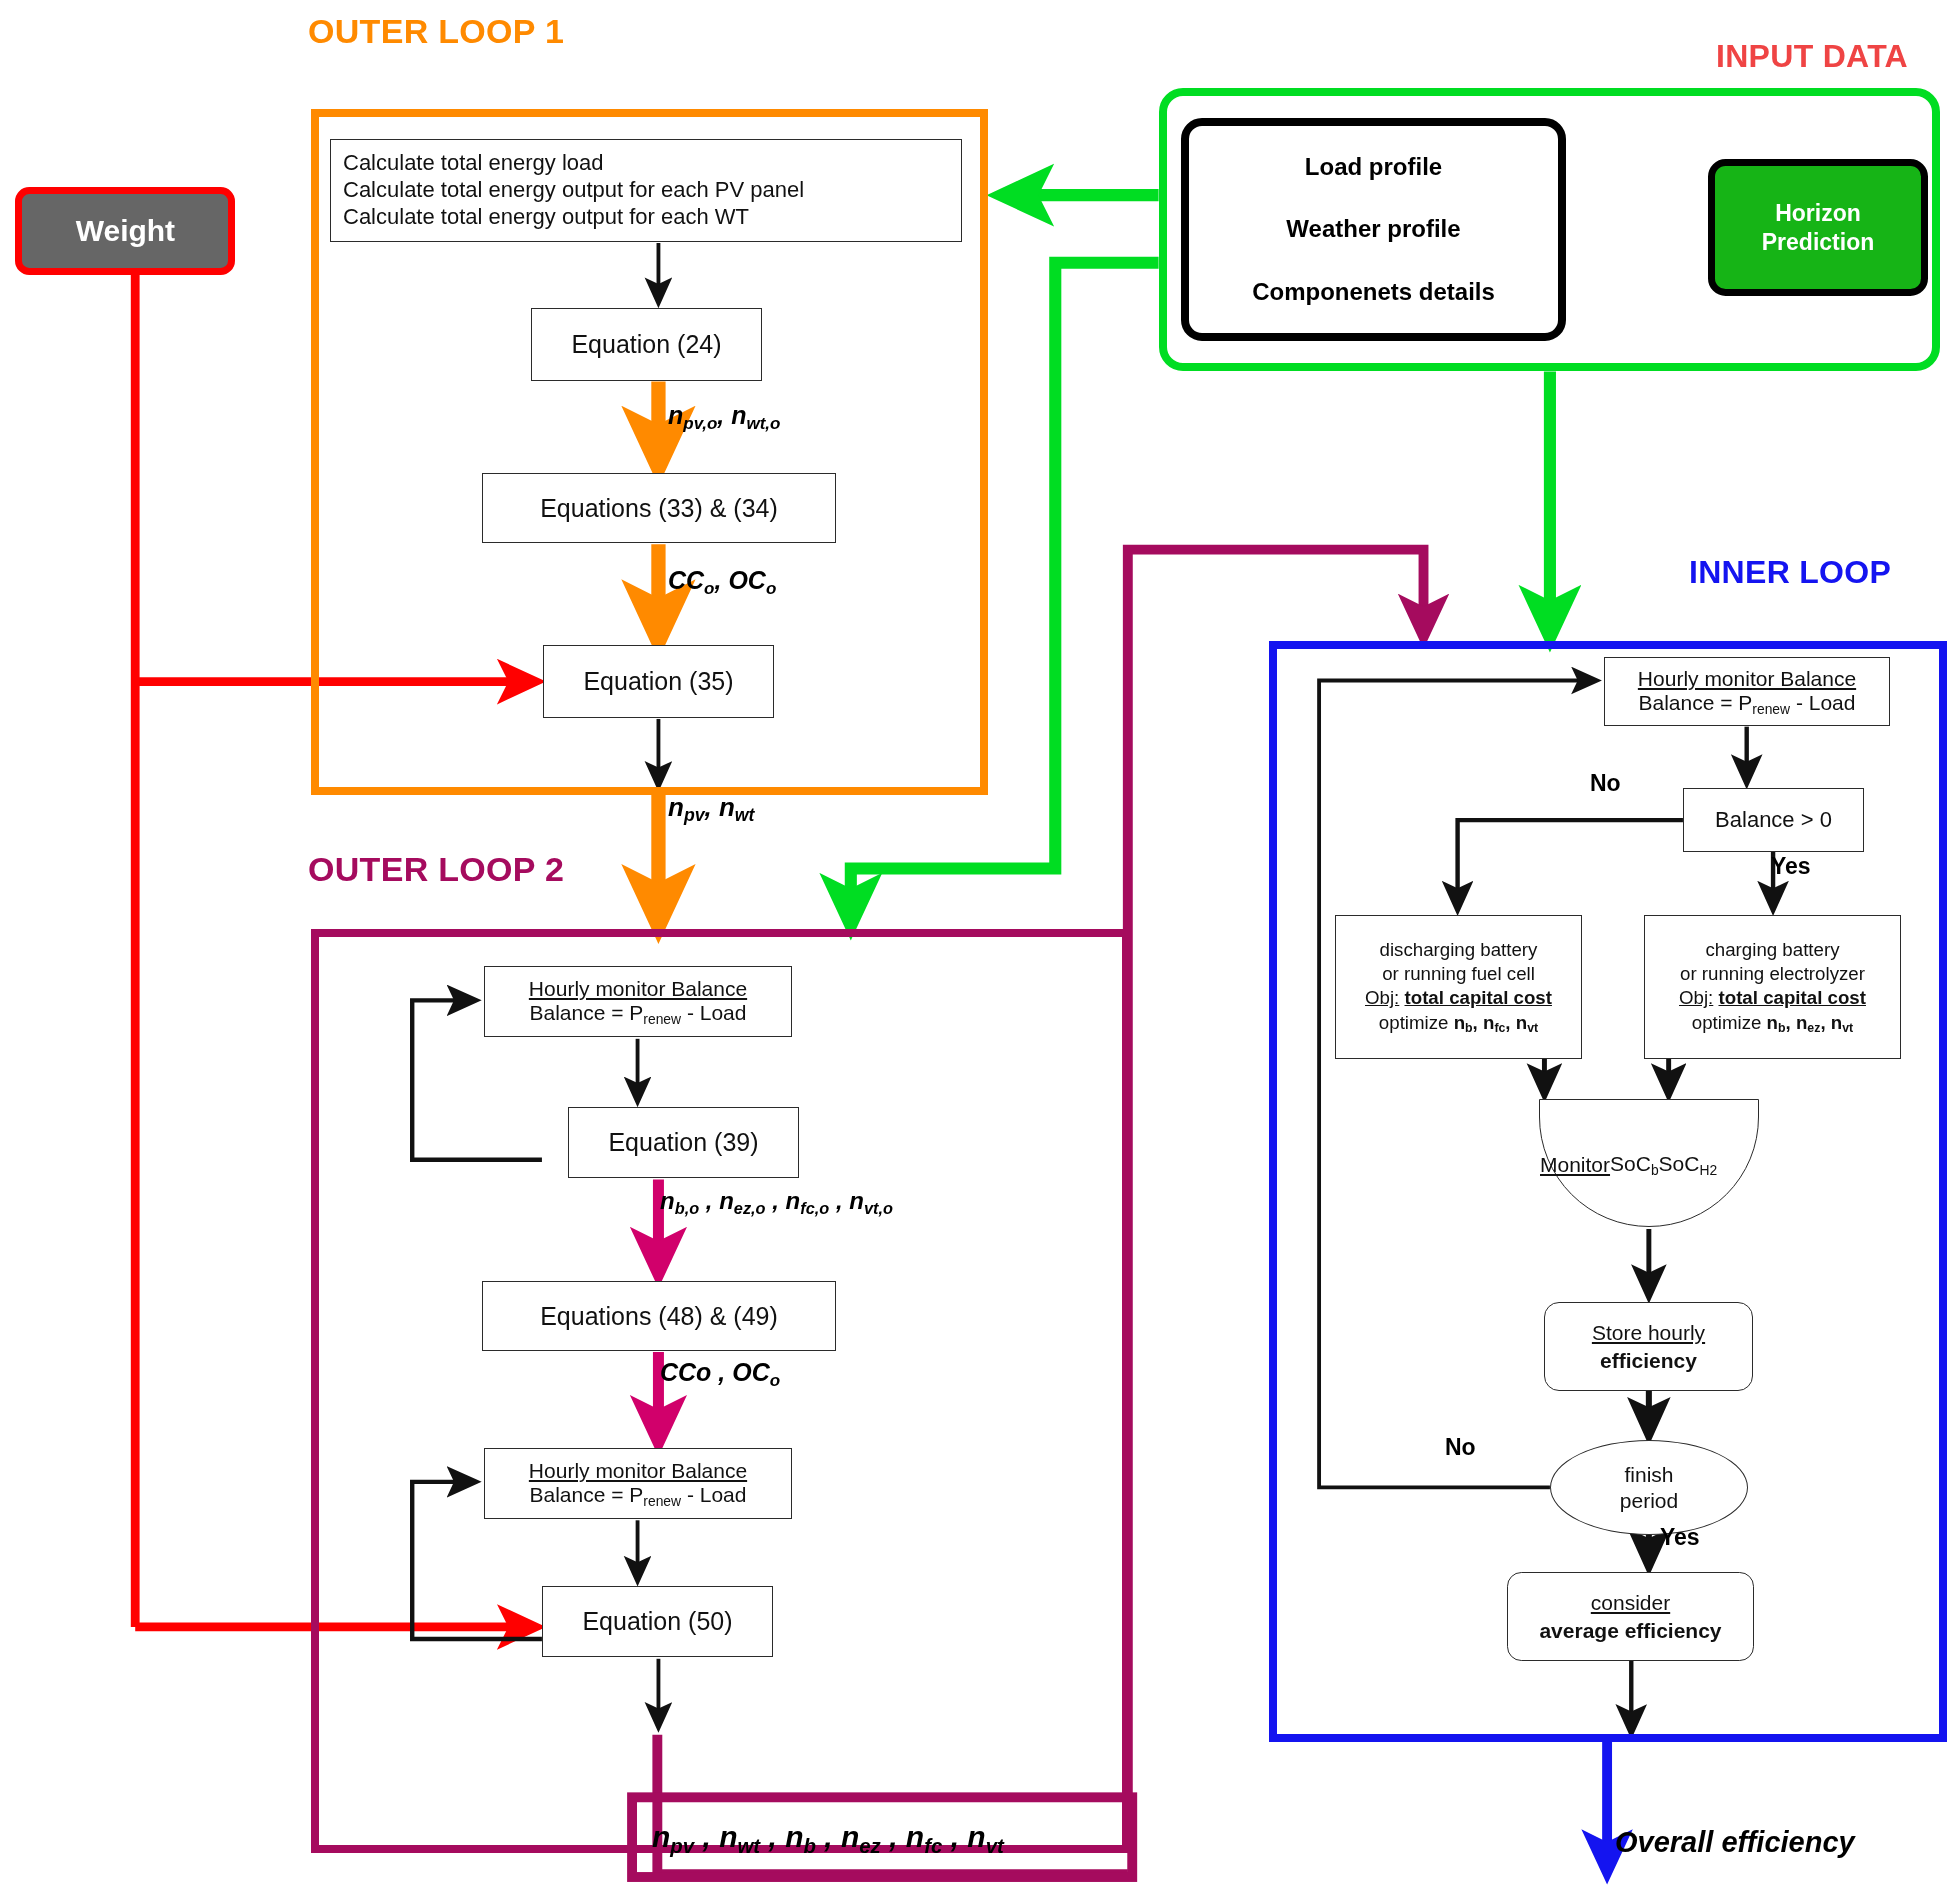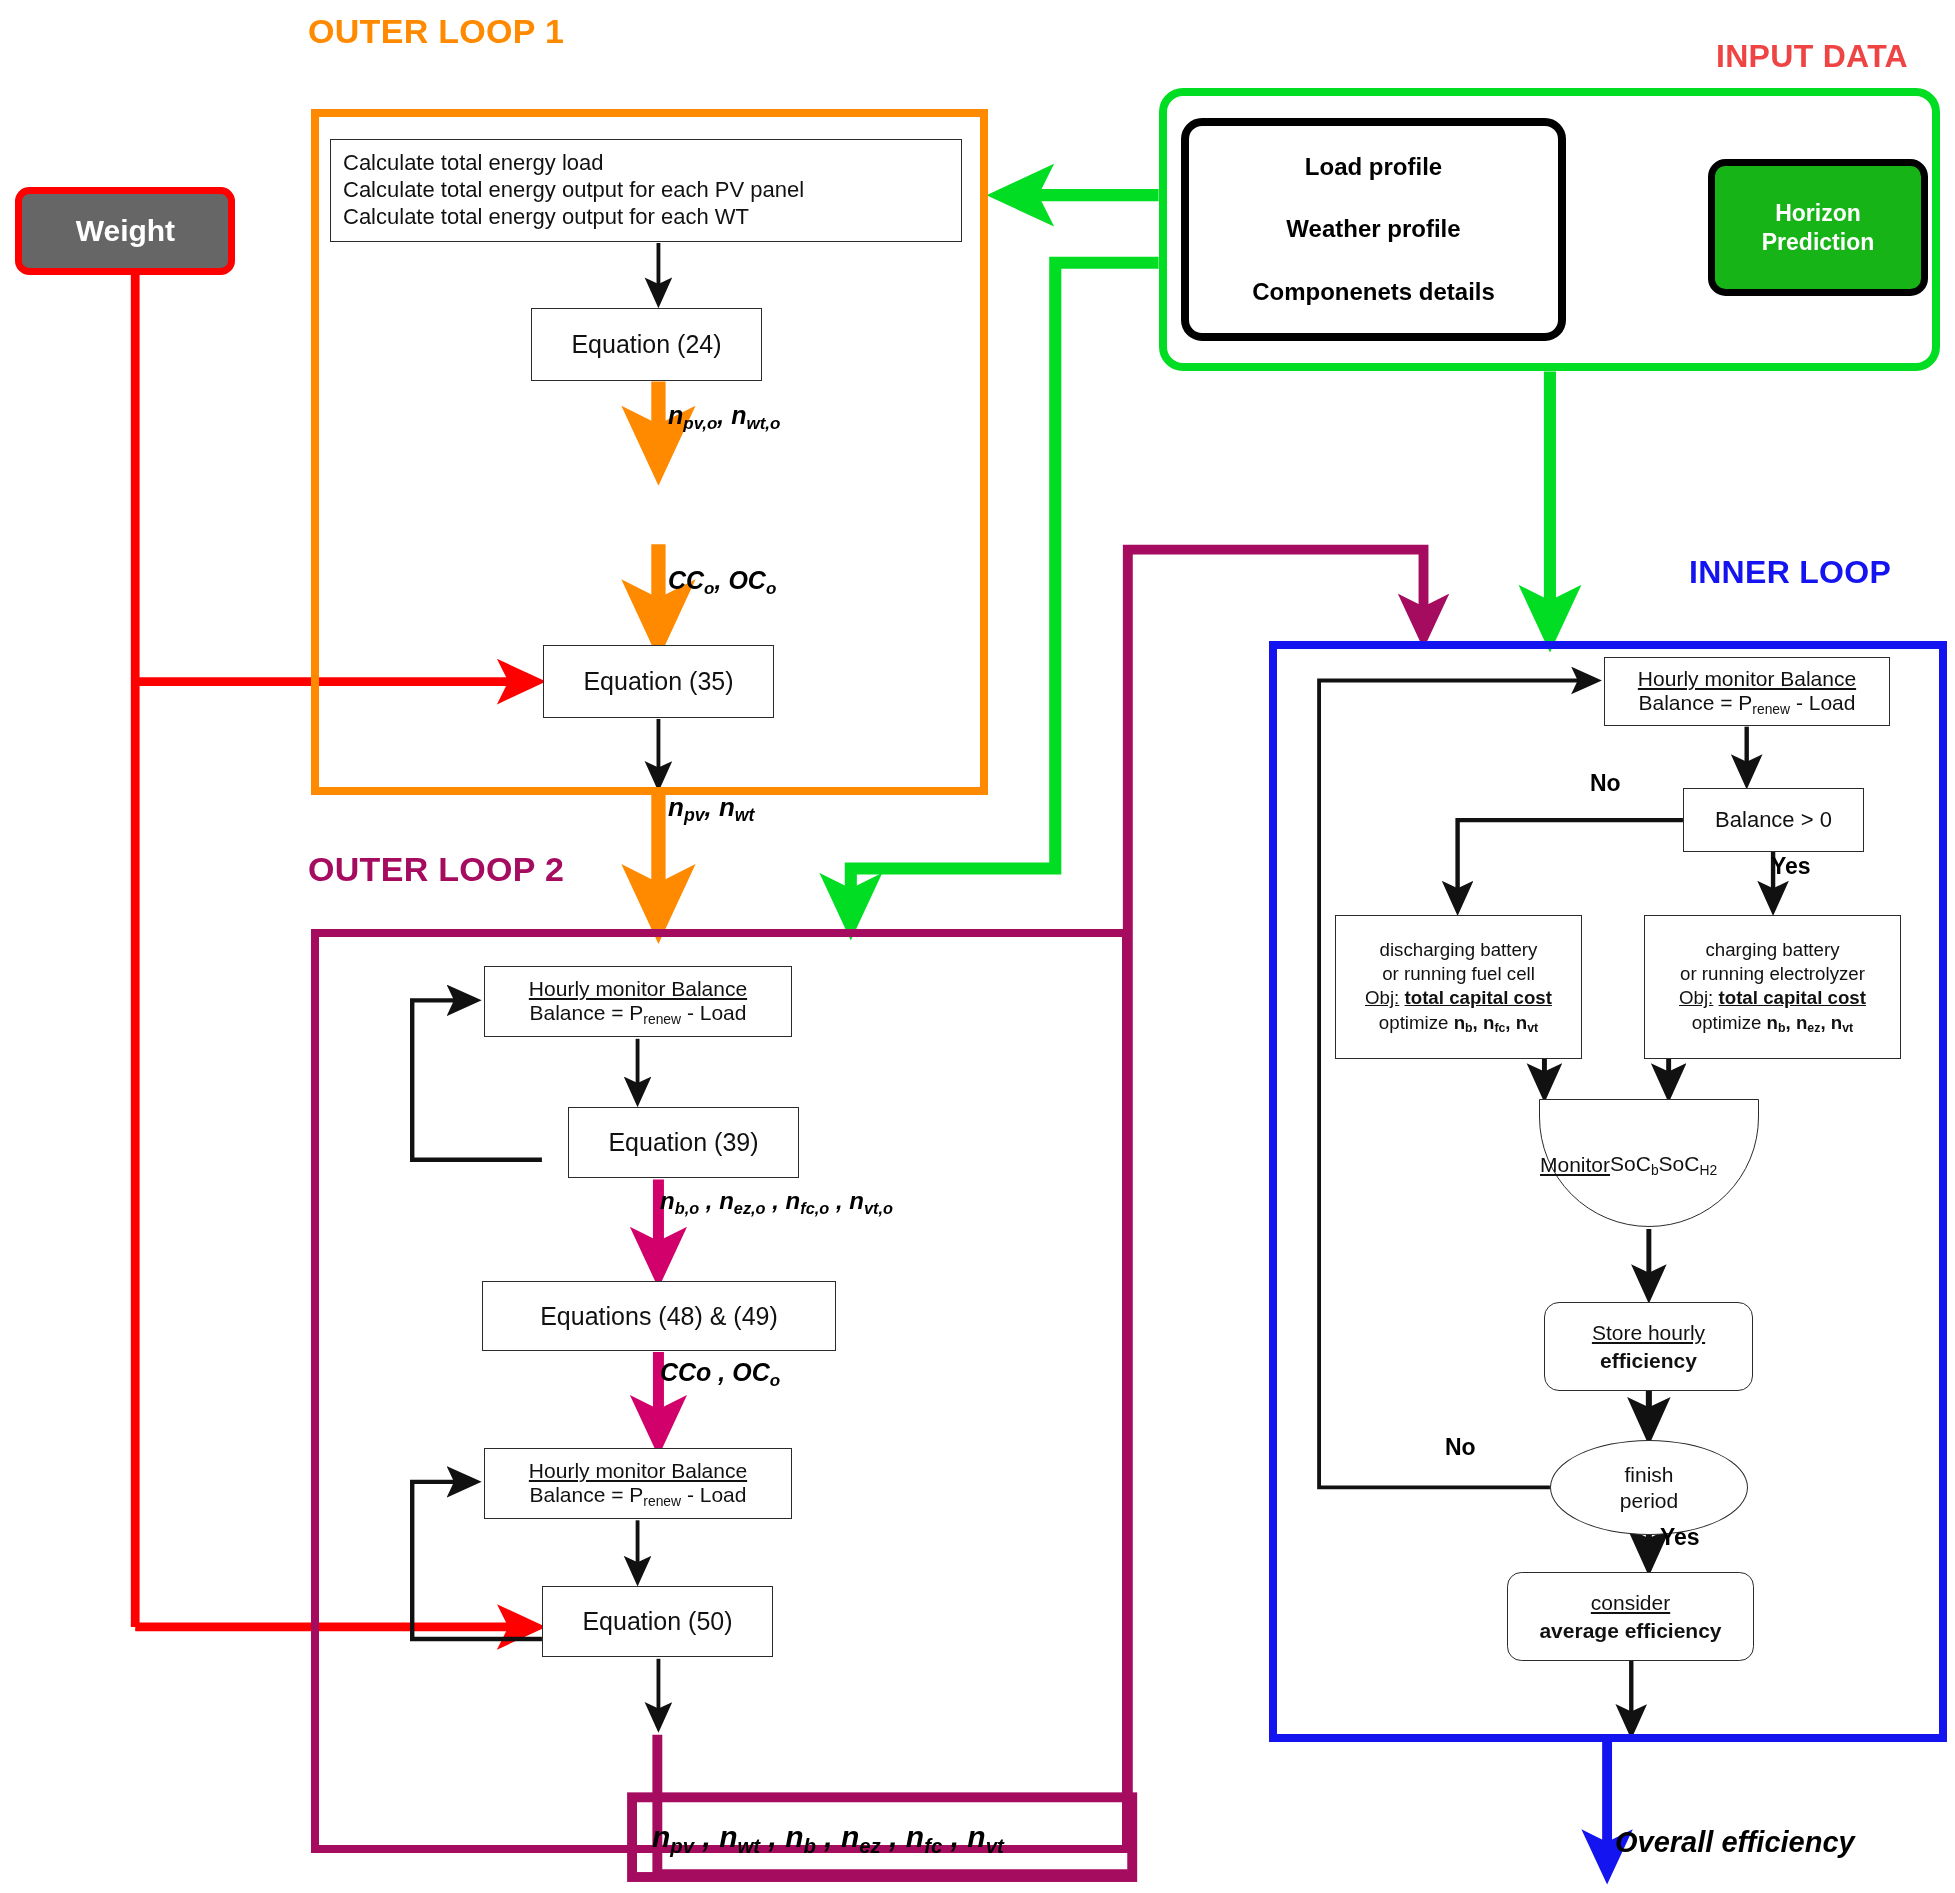--- a/index.html
+++ b/index.html
@@ -230,20 +230,23 @@
   </div>
 
   <div class="pbox left" id="b-calc">
     <span class="ln">Calculate total energy load</span>
     <span class="ln">Calculate total energy output for each  PV panel</span>
     <span class="ln">Calculate total energy output for each WT</span>
   </div>
   <div class="pbox" id="b-eq24">
     <span>Equation (24)</span>
   </div>
+  <div class="pbox" id="b-eq3334">
+    <span>Equations (33) &amp; (34)</span>
+  </div>
   <div class="pbox" id="b-eq35">
     <span>Equation (35)</span>
   </div>
 
   <div class="elabel" id="e-npvo">
     <i>n</i><sub>pv,o</sub>, <i>n</i><sub>wt,o</sub>
   </div>
   <div class="elabel" id="e-cco1">
     <i>CC</i><sub>o</sub>, <i>OC</i><sub>o</sub>
   </div>

